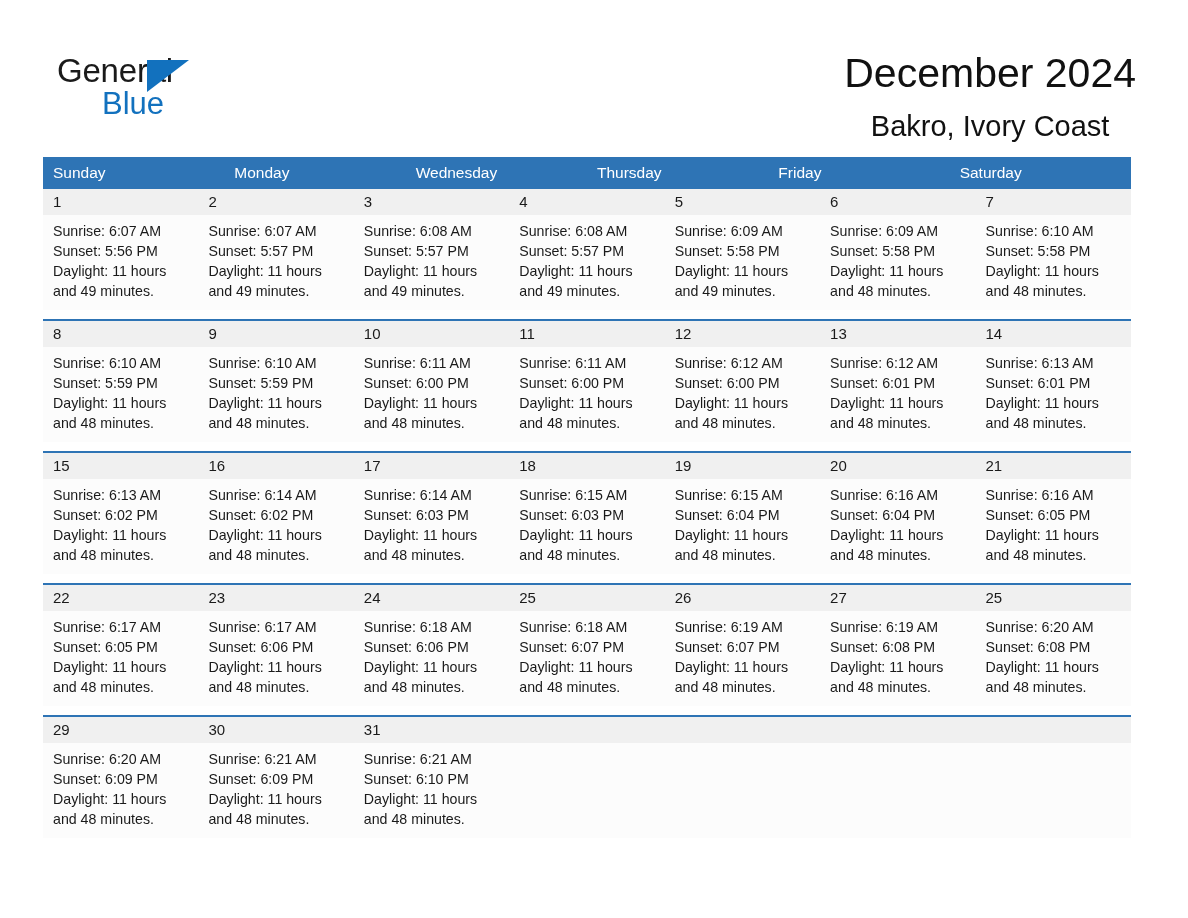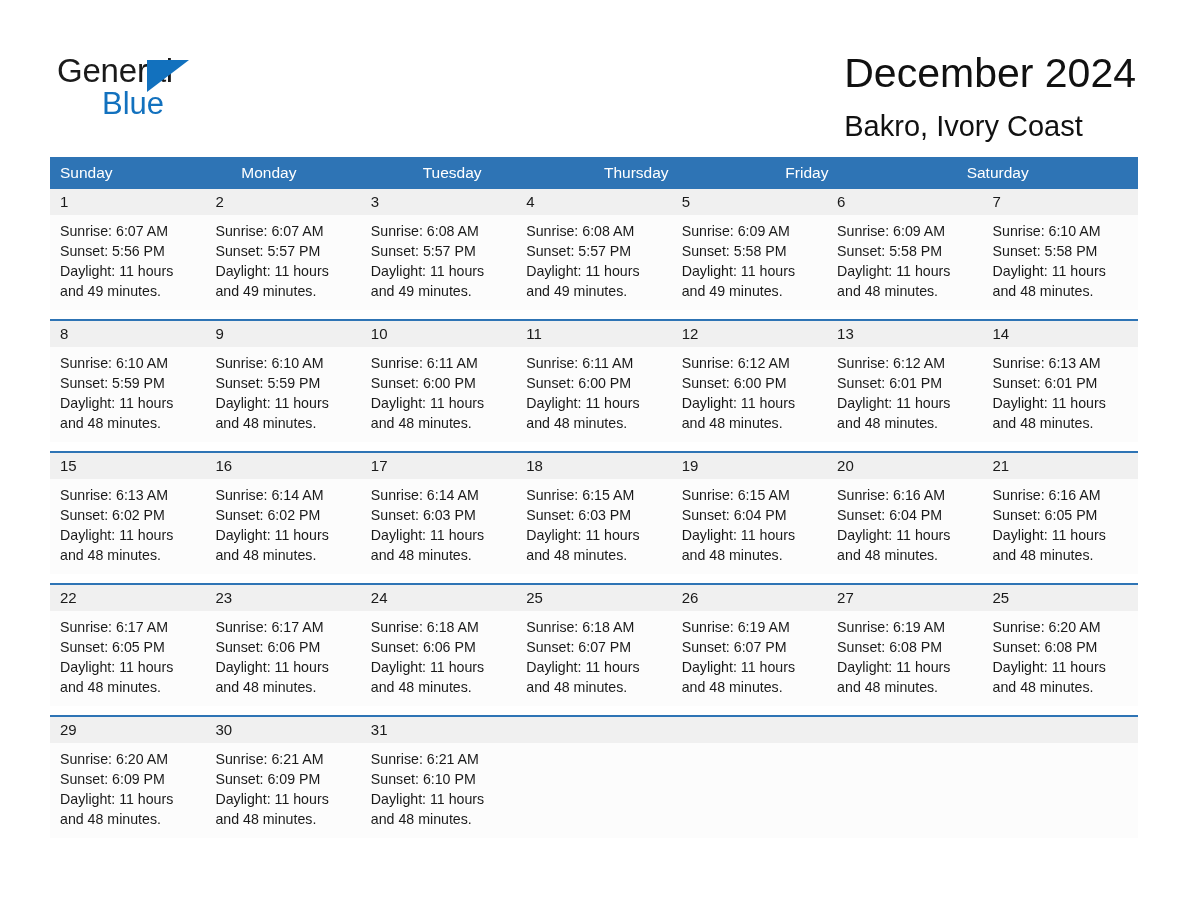--- a/index.html
+++ b/index.html
@@ -67,42 +67,42 @@
     color: #1271BE;
     font-family: "Liberation Sans", sans-serif;
     line-height: 40px;
     white-space: nowrap;
   }
 
   .title-block {
     position: absolute;
     right: 52px;
     top: 48px;
-    text-align: left;
+    text-align: center;
   }
   .month-title {
     font-size: 41px;
     font-weight: normal;
     color: #111111;
     line-height: 50px;
     white-space: nowrap;
   }
   .location {
     font-size: 29px;
     font-weight: normal;
     color: #111111;
     line-height: 30px;
     margin-top: 13px;
     white-space: nowrap;
   }
 
   
   .calendar {
     position: absolute;
-    left: 50px;
+    left: 43px;
     top: 157px;
     width: 1088px;
   }
 
   .weekday-row {
     display: flex;
     background: #2E74B5;
     height: 32px;
   }
   .weekday-cell {
@@ -179,21 +179,21 @@
       <div class="location">Bakro, Ivory Coast</div>
     </div>
 
   </div>
 
   <div class="calendar">
 
     <div class="weekday-row">
       <div class="weekday-cell">Sunday</div>
       <div class="weekday-cell">Monday</div>
-      <div class="weekday-cell">Tuesday</div>
+      <div class="weekday-cell">Wednesday</div>
       <div class="weekday-cell">Thursday</div>
       <div class="weekday-cell">Friday</div>
       <div class="weekday-cell">Saturday</div>
     </div>
 
     <div class="week">
       <div class="week-numbers">
         <div class="daynum-cell">1</div>
         <div class="daynum-cell">2</div>
         <div class="daynum-cell">3</div>

